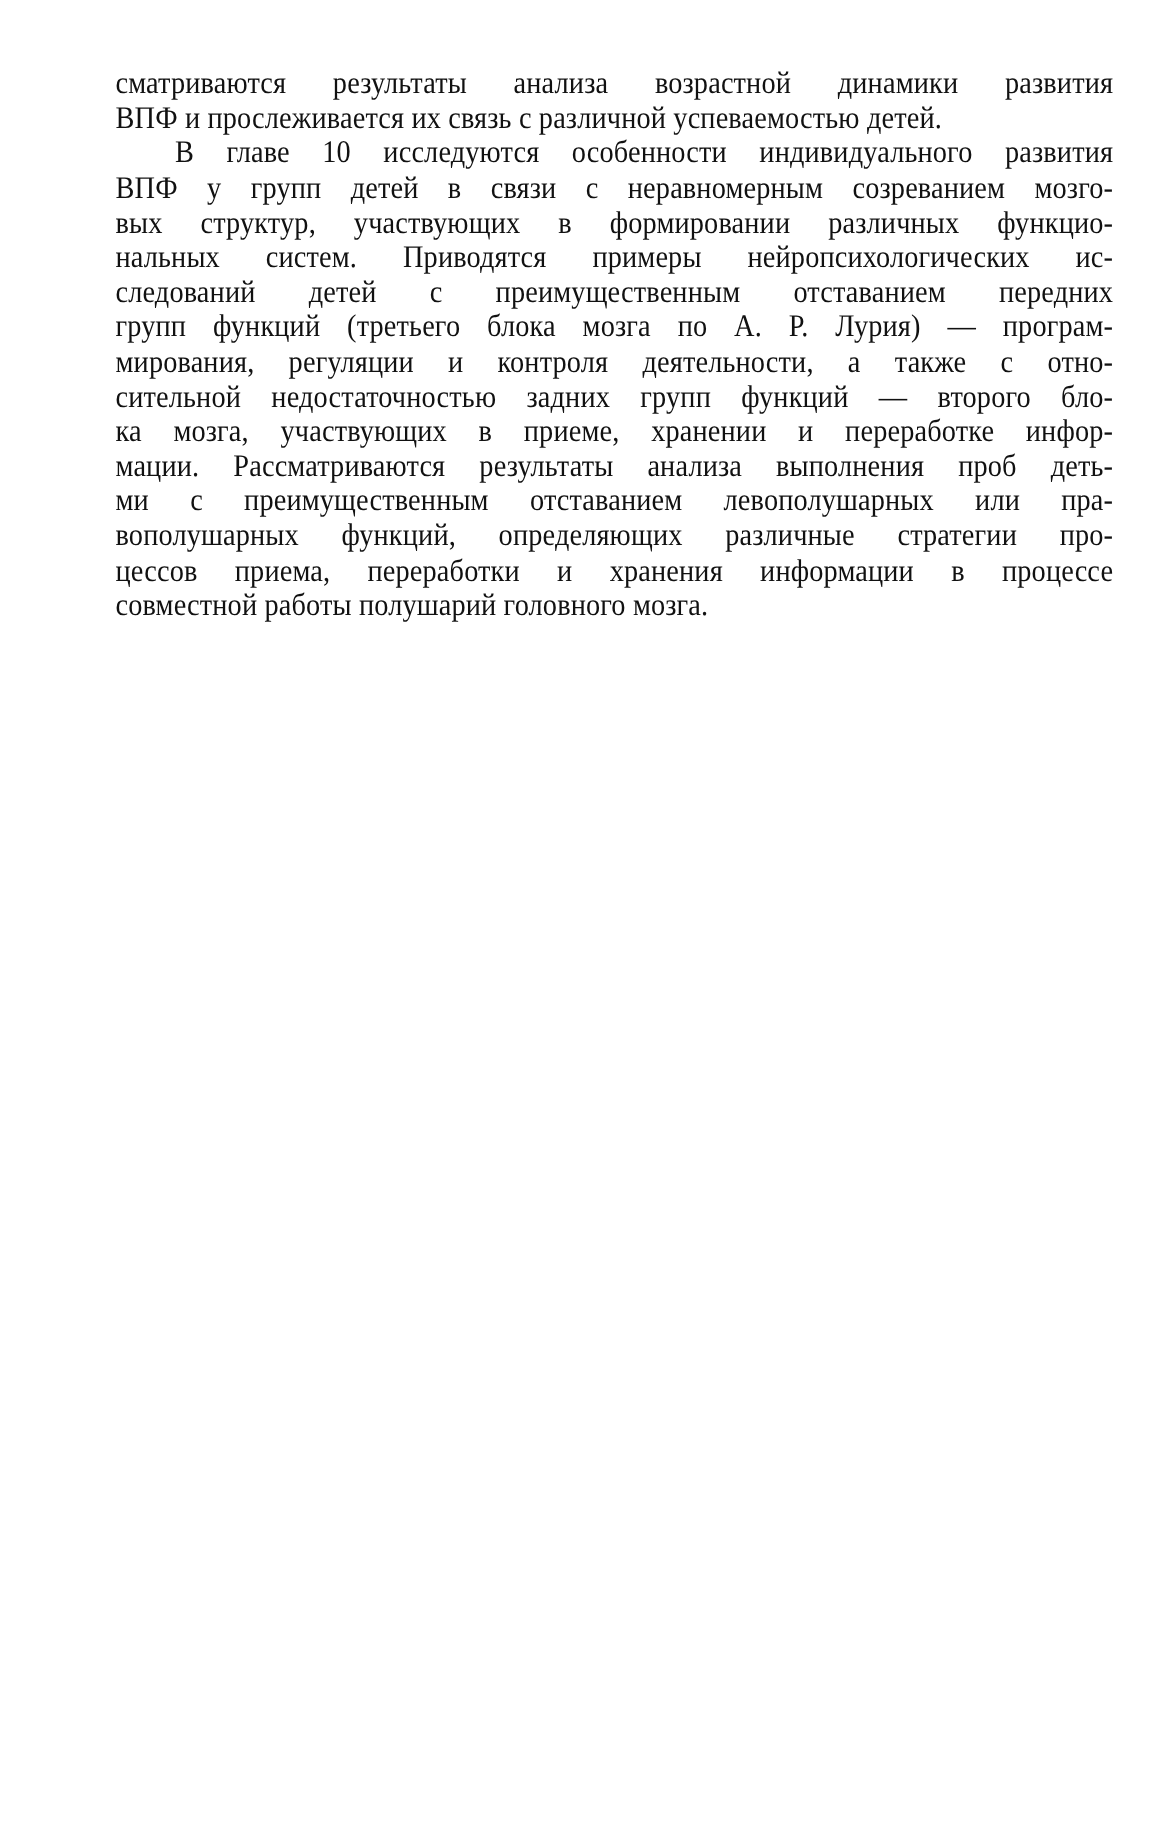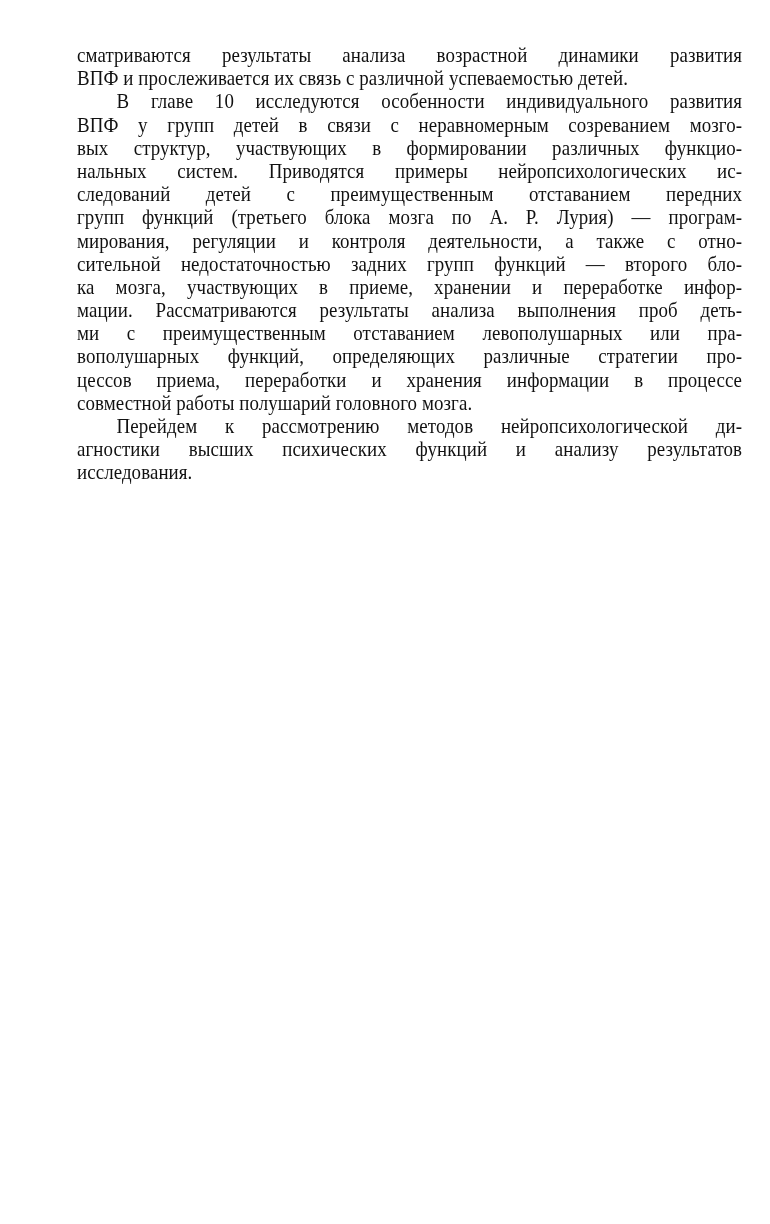--- a/index.html
+++ b/index.html
@@ -60,18 +60,13 @@
     <span class="line">групп функций (третьего блока мозга по А. Р. Лурия) — програм-</span>
     <span class="line">мирования, регуляции и контроля деятельности, а также с отно-</span>
     <span class="line">сительной недостаточностью задних групп функций — второго бло-</span>
     <span class="line">ка мозга, участвующих в приеме, хранении и переработке инфор-</span>
     <span class="line">мации. Рассматриваются результаты анализа выполнения проб деть-</span>
     <span class="line">ми с преимущественным отставанием левополушарных или пра-</span>
     <span class="line">вополушарных функций, определяющих различные стратегии про-</span>
     <span class="line">цессов приема, переработки и хранения информации в процессе</span>
     <span class="line last">совместной работы полушарий головного мозга.</span>
   </div>
-  <div>
-    <span class="line indent">Перейдем к рассмотрению методов нейропсихологической ди-</span>
-    <span class="line">агностики высших психических функций и анализу результатов</span>
-    <span class="line last">исследования.</span>
-  </div>
 </div>
 
 </body></html>

